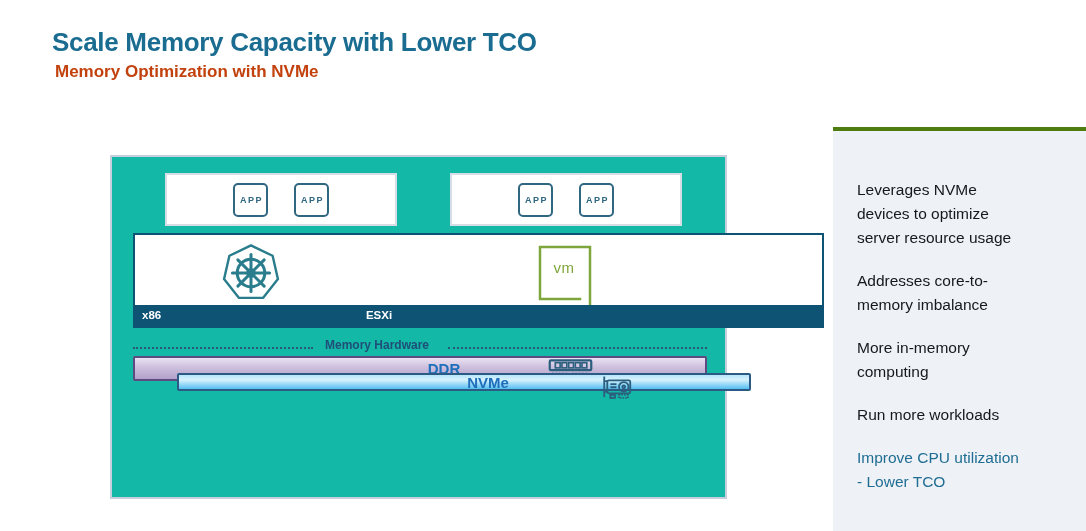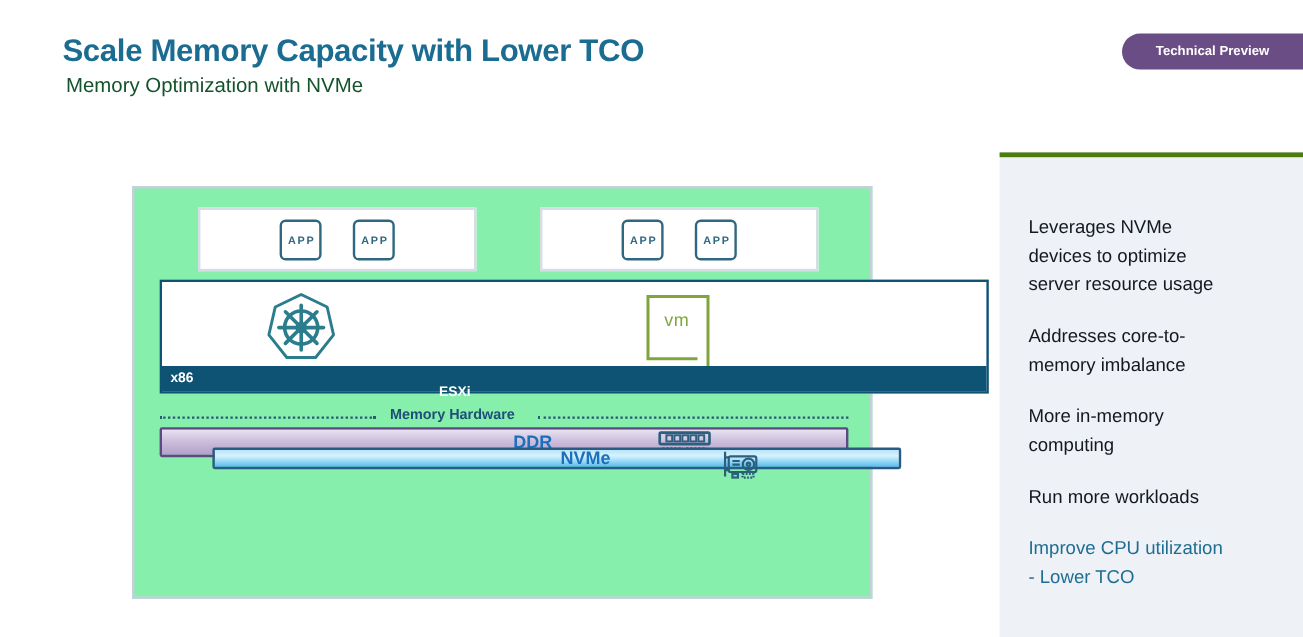--- a/index.html
+++ b/index.html
@@ -2,49 +2,49 @@
 <html><head>
 <meta charset="utf-8">
 <style>
   html,body{margin:0;padding:0;background:#ffffff;}
   .slide{position:relative;width:1086px;height:531px;background:#ffffff;overflow:hidden;
          font-family:"Liberation Sans",sans-serif;}
 
   
   .title{position:absolute;left:52px;top:27px;font-size:26px;font-weight:700;
          letter-spacing:-0.3px;color:#1a6c91;}
-  .subtitle{position:absolute;left:55px;top:62px;font-size:17px;font-weight:400;color:#14532d;}
+  .subtitle{position:absolute;left:55px;top:62px;font-size:17px;font-weight:700;color:#c2410c;}
   .badge{position:absolute;left:935px;top:28px;width:151px;height:30px;background:#6b4d85;
          border-radius:15px 0 0 15px;display:flex;align-items:center;justify-content:center;
          color:#ffffff;font-size:11px;font-weight:700;}
 
   
   .sidebar{position:absolute;left:833px;top:127px;width:253px;height:404px;background:#eef1f6;
            border-top:4px solid #4d7c0f;box-sizing:border-box;padding:47px 0 0 24px;}
   .sidebar p{width:168px;margin:0 0 19px 0;font-size:15.5px;line-height:24px;color:#14191f;}
   .sidebar p.highlighted{color:#1f6d93;}
 
   
   .canvas{position:absolute;left:110px;top:155px;width:617px;height:344px;box-sizing:border-box;
-          background:#86efac;border:2px solid #c7cede;}
+          background:#14b8a6;border:2px solid #c7cede;}
   .canvas *{box-sizing:border-box;}
 
   .group{position:absolute;width:232px;height:53px;background:#ffffff;border:2px solid #d7dde5;
          display:flex;align-items:center;justify-content:center;gap:26px;}
   .group1{left:53px;top:16px;}
   .group2{left:338px;top:16px;}
   .app{width:35px;height:34px;background:#ffffff;border:2px solid #2f6781;border-radius:5px;
        color:#2f6781;font-size:9px;font-weight:700;letter-spacing:1.5px;
        display:flex;align-items:center;justify-content:center;padding-left:2px;}
 
   .esxibox{position:absolute;left:21px;top:76px;width:691px;height:95px;background:#ffffff;
            border:2.5px solid #0e5373;}
   .esxibar{position:absolute;left:0;bottom:0;width:100%;height:21px;background:#0e5373;}
   .cpu-label{position:absolute;left:7px;top:4px;color:#ffffff;font-size:11.5px;font-weight:700;}
-  .hyp-label{position:absolute;left:0;top:16px;width:488px;text-align:center;color:#ffffff;
+  .hyp-label{position:absolute;left:0;top:4px;width:488px;text-align:center;color:#ffffff;
              font-size:11.5px;font-weight:700;}
   .k8s{position:absolute;left:86px;top:8px;}
   .vmbox{position:absolute;left:403px;top:10px;width:58px;height:64px;}
   .vm-label{position:absolute;left:403px;top:24px;width:52px;text-align:center;
             color:#7fa63c;font-size:15px;letter-spacing:0.5px;}
 
   .mem-label{position:absolute;left:21px;top:181px;width:488px;text-align:center;
              font-size:12px;font-weight:700;color:#1f4e79;}
   .dots{position:absolute;height:0;border-top:2.5px dotted #2b5a78;}
   .dots-left{left:21px;top:190px;width:180px;}
@@ -62,23 +62,20 @@
   .icon-ram{left:413px;top:1px;}
   .icon-gpu{left:422px;top:0px;}
 </style>
 </head>
 <body>
 
 <div class="slide">
 
   <div class="title">Scale Memory Capacity with Lower TCO</div>
   <div class="subtitle">Memory Optimization with NVMe</div>
-  <div class="badge">
-    <span>Technical Preview</span>
-  </div>
 
   <div class="canvas">
 
     <div class="group group1">
       <div class="app">APP</div>
       <div class="app">APP</div>
     </div>
     <div class="group group2">
       <div class="app">APP</div>
       <div class="app">APP</div>

